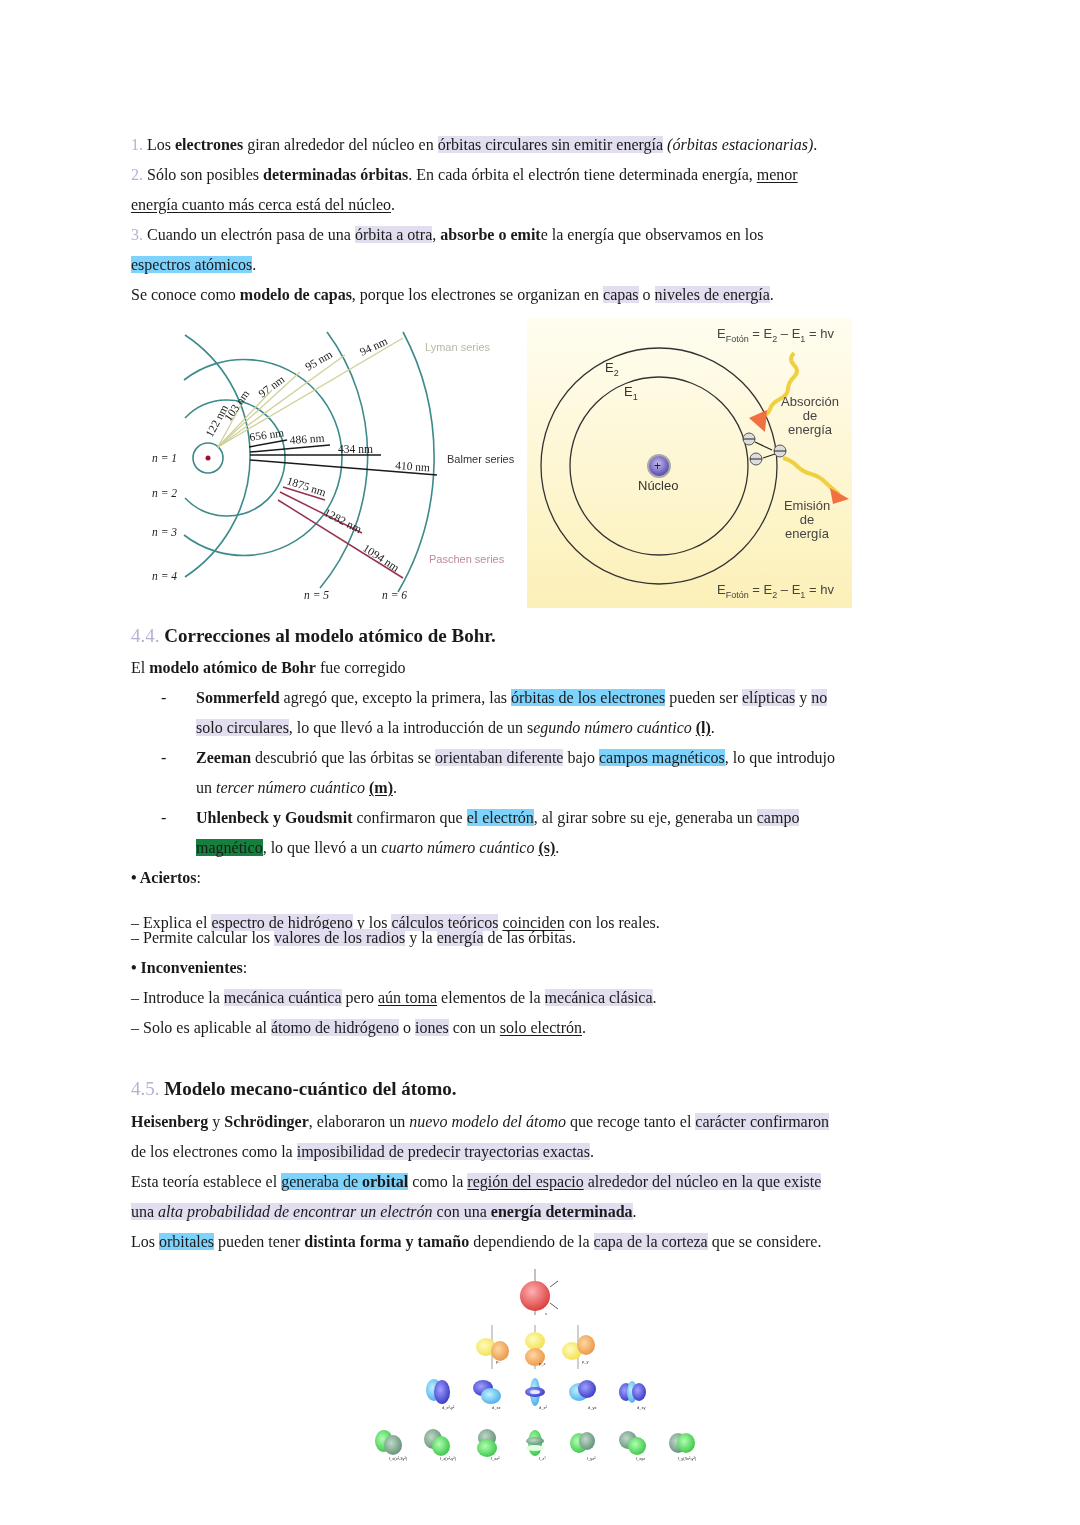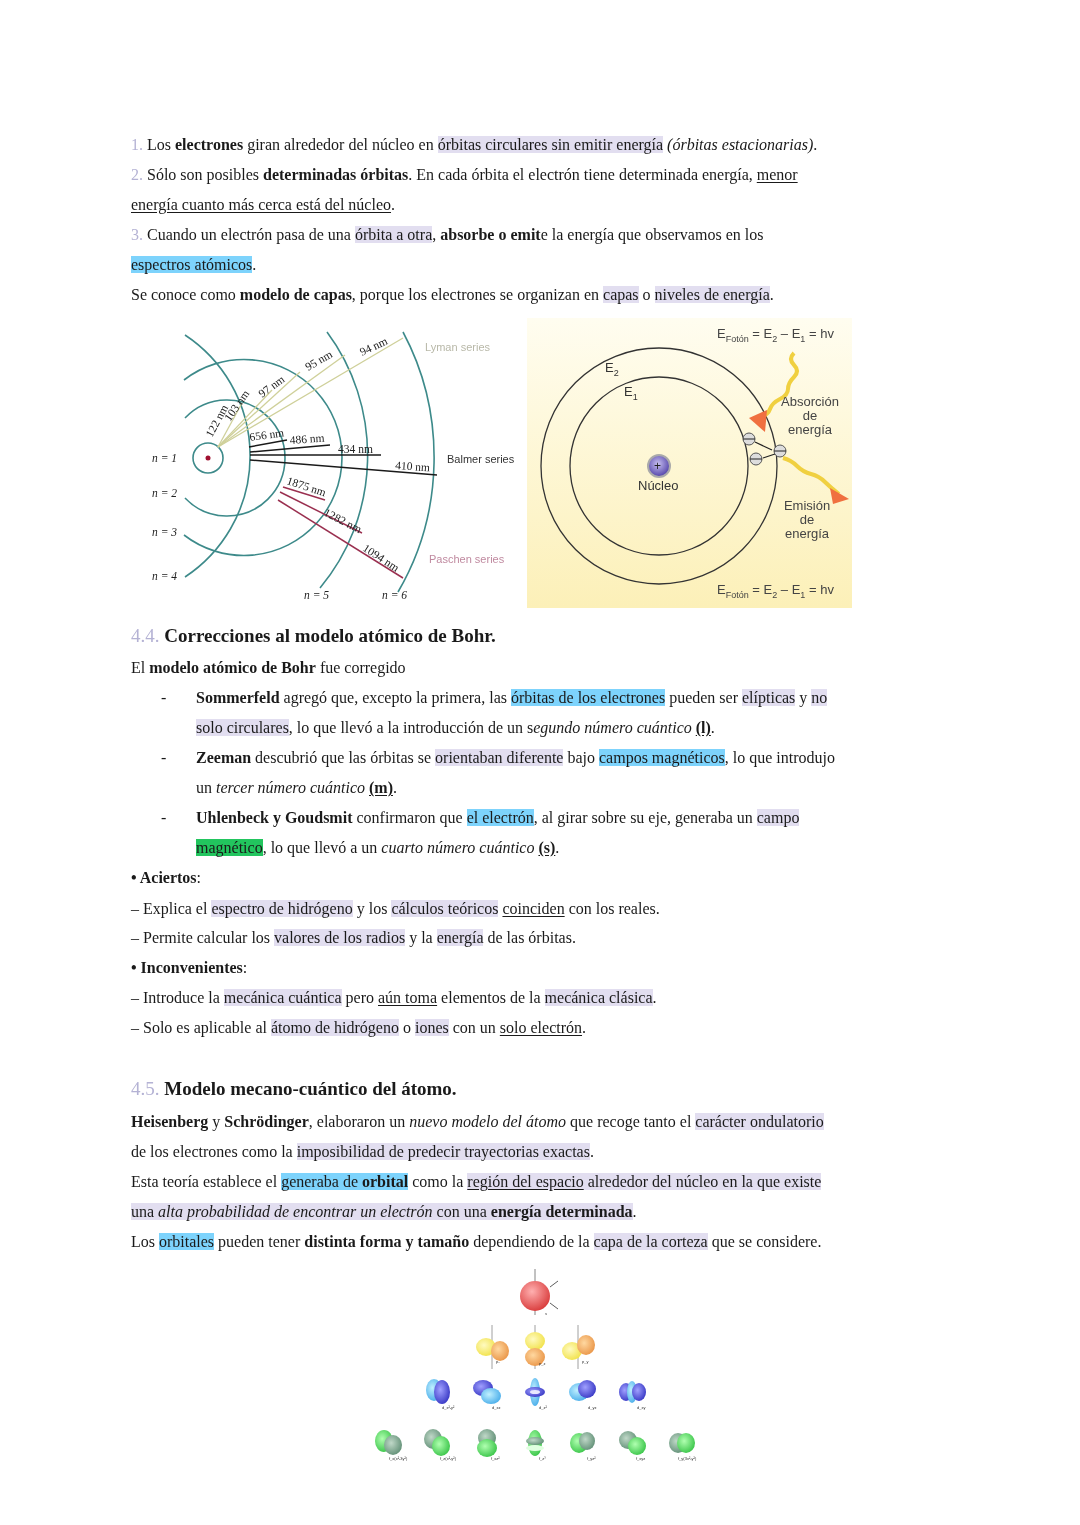--- a/index.html
+++ b/index.html
@@ -2,21 +2,21 @@
 <html><head>
 <meta charset="utf-8">
 <style>
   html,body{margin:0;padding:0;background:#ffffff;}
   body{width:1080px;height:1525px;position:relative;overflow:hidden;
        font-family:"Liberation Serif","DejaVu Serif",serif;color:#1a1a1a;}
   .page{position:absolute;left:131px;top:130px;width:830px;}
   .p{font-size:16px;line-height:30px;margin:0;white-space:nowrap;}
   .num{color:#b4b2d4;}
   .hl{background:#e2def0;}
-  .hl2{background:#22c55e;}
+  .hl2{background:#15803d;}
   .hl3{background:#7dd3fc;}
   u{text-decoration:underline;text-underline-offset:2px;}
   .h{font-size:19px;line-height:32px;font-weight:bold;margin:0;white-space:nowrap;}
   .h .num{font-weight:normal;}
   .indent{padding-left:65px;position:relative;}
   .dash{position:absolute;left:30px;}
   .fig{position:absolute;}
   svg text{font-family:"Liberation Sans","DejaVu Sans",sans-serif;}
   .st{font-family:"Liberation Serif","DejaVu Serif",serif !important;}
 </style>
@@ -186,21 +186,21 @@
     <span class="dash">-</span>
     <b>Uhlenbeck y Goudsmit</b><span> confirmaron que </span><span class="hl3">el electrón</span><span>, al girar sobre su eje, generaba un </span><span class="hl">campo</span>
   </p>
   <p class="p indent" style="position:absolute;top:213px;">
     <span class="hl2">magnético</span><span>, lo que llevó a un </span><i>cuarto número cuántico </i><u><b>(s)</b></u><span>.</span>
   </p>
 
   <p class="p" style="position:absolute;top:243px;">
     <b>• Aciertos</b><span>:</span>
   </p>
-  <p class="p" style="position:absolute;top:274px;">
+  <p class="p" style="position:absolute;top:288px;">
     <span>– Explica el </span><span class="hl">espectro de hidrógeno</span><span> y los </span><span class="hl">cálculos teóricos</span><span> </span><u>coinciden</u><span> con los reales.</span>
   </p>
   <p class="p" style="position:absolute;top:303px;">
     <span>– Permite calcular los </span><span class="hl">valores de los radios</span><span> y la </span><span class="hl">energía</span><span> de las órbitas.</span>
   </p>
 
   <p class="p" style="position:absolute;top:333px;">
     <b>• Inconvenientes</b><span>:</span>
   </p>
   <p class="p" style="position:absolute;top:363px;text-align:center;">
@@ -210,21 +210,21 @@
     <span>– Solo es aplicable al </span><span class="hl">átomo de hidrógeno</span><span> o </span><span class="hl">iones</span><span> con un </span><u>solo electrón</u><span>.</span>
   </p>
 </div>
 
 <div class="page" style="top:1073px;">
   <p class="h" style="position:absolute;top:0;">
     <span class="num">4.5.</span>
     <span>Modelo mecano-cuántico del átomo.</span>
   </p>
   <p class="p" style="position:absolute;top:34px;">
-    <b>Heisenberg</b><span> y </span><b>Schrödinger</b><span>, elaboraron un </span><i>nuevo modelo del átomo</i><span> que recoge tanto el </span><span class="hl">carácter ondulatorio</span>
+    <b>Heisenberg</b><span> y </span><b>Schrödinger</b><span>, elaboraron un </span><i>nuevo modelo del átomo</i><span> que recoge tanto el </span><span class="hl">carácter confirmaron</span>
   </p>
   <p class="p" style="position:absolute;top:64px;">
     <span>de los electrones como la </span><span class="hl">imposibilidad de predecir trayectorias exactas</span><span>.</span>
   </p>
   <p class="p" style="position:absolute;top:94px;">
     <span>Esta teoría establece el </span><span class="hl3"><span>generaba de </span><b>orbital</b></span><span> como la </span><u class="hl">región del espacio</u><span class="hl"> alrededor del núcleo en la que existe</span>
   </p>
   <p class="p" style="position:absolute;top:124px;">
     <span class="hl"><span>una </span><i>alta probabilidad de encontrar un electrón</i><span> con una </span><b>energía determinada</b></span><span>.</span>
   </p>

